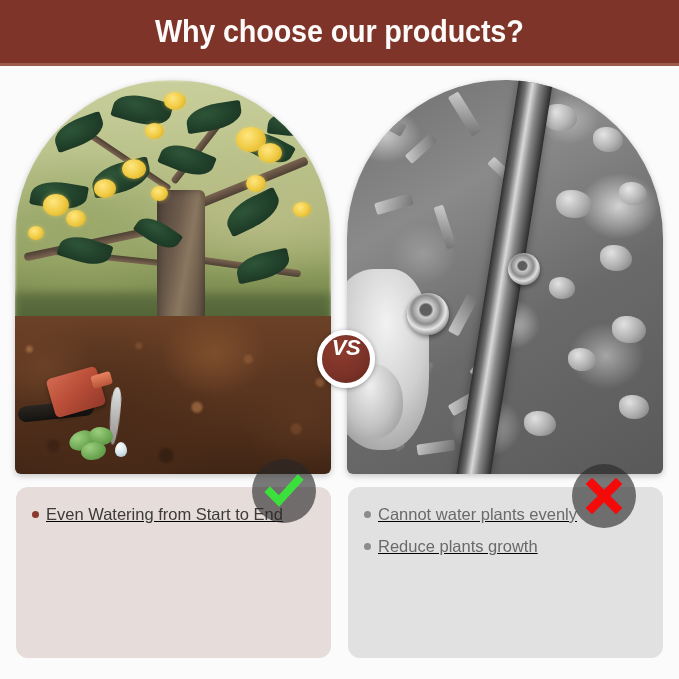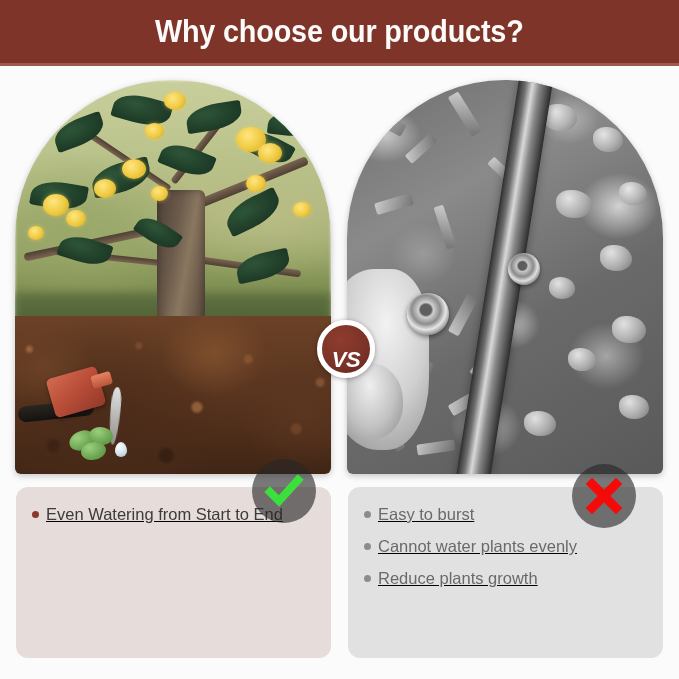--- a/index.html
+++ b/index.html
@@ -260,28 +260,28 @@
     position: absolute;
     left: 14%; top: 52%;
     width: 62%; height: 42%;
     background: radial-gradient(ellipse at 50% 30%, #efefef 0%, #c2c2c2 55%, #8b8b8b 100%);
     border-radius: 50% 50% 45% 45%;
   }
 
   
   .vs-badge {
     position: absolute;
-    left: 317px; top: 248px;
+    left: 317px; top: 258px;
     width: 58px; height: 58px;
     border-radius: 50%;
     background: radial-gradient(circle at 38% 30%, #8e3c2e 0%, #7a3227 60%, #60261d 100%);
     border: 5px solid #ffffff;
     box-sizing: border-box;
     display: flex;
-    align-items: flex-end;
+    align-items: flex-start;
     justify-content: center;
     box-shadow: 0 1px 5px rgba(0,0,0,.35);
     z-index: 5;
   }
   .vs-text {
     color: #fff;
     font-size: 22px;
     font-weight: bold;
     font-style: italic;
     letter-spacing: -0.5px;
@@ -463,24 +463,20 @@
       <span class="dot"></span>
       <span class="bullet-text">Even Watering from Start to End</span>
     </li>
   </ul>
 </div>
 
 <div class="panel panel-right">
   <ul class="bullet-list">
     <li class="bullet-item">
       <span class="dot"></span>
-      <span class="bullet-text">Easy to burst</span>
-    </li>
-    <li class="bullet-item">
-      <span class="dot"></span>
       <span class="bullet-text">Cannot water plants evenly</span>
     </li>
     <li class="bullet-item">
       <span class="dot"></span>
       <span class="bullet-text">Reduce plants growth</span>
     </li>
   </ul>
 </div>
 
 </body></html>

